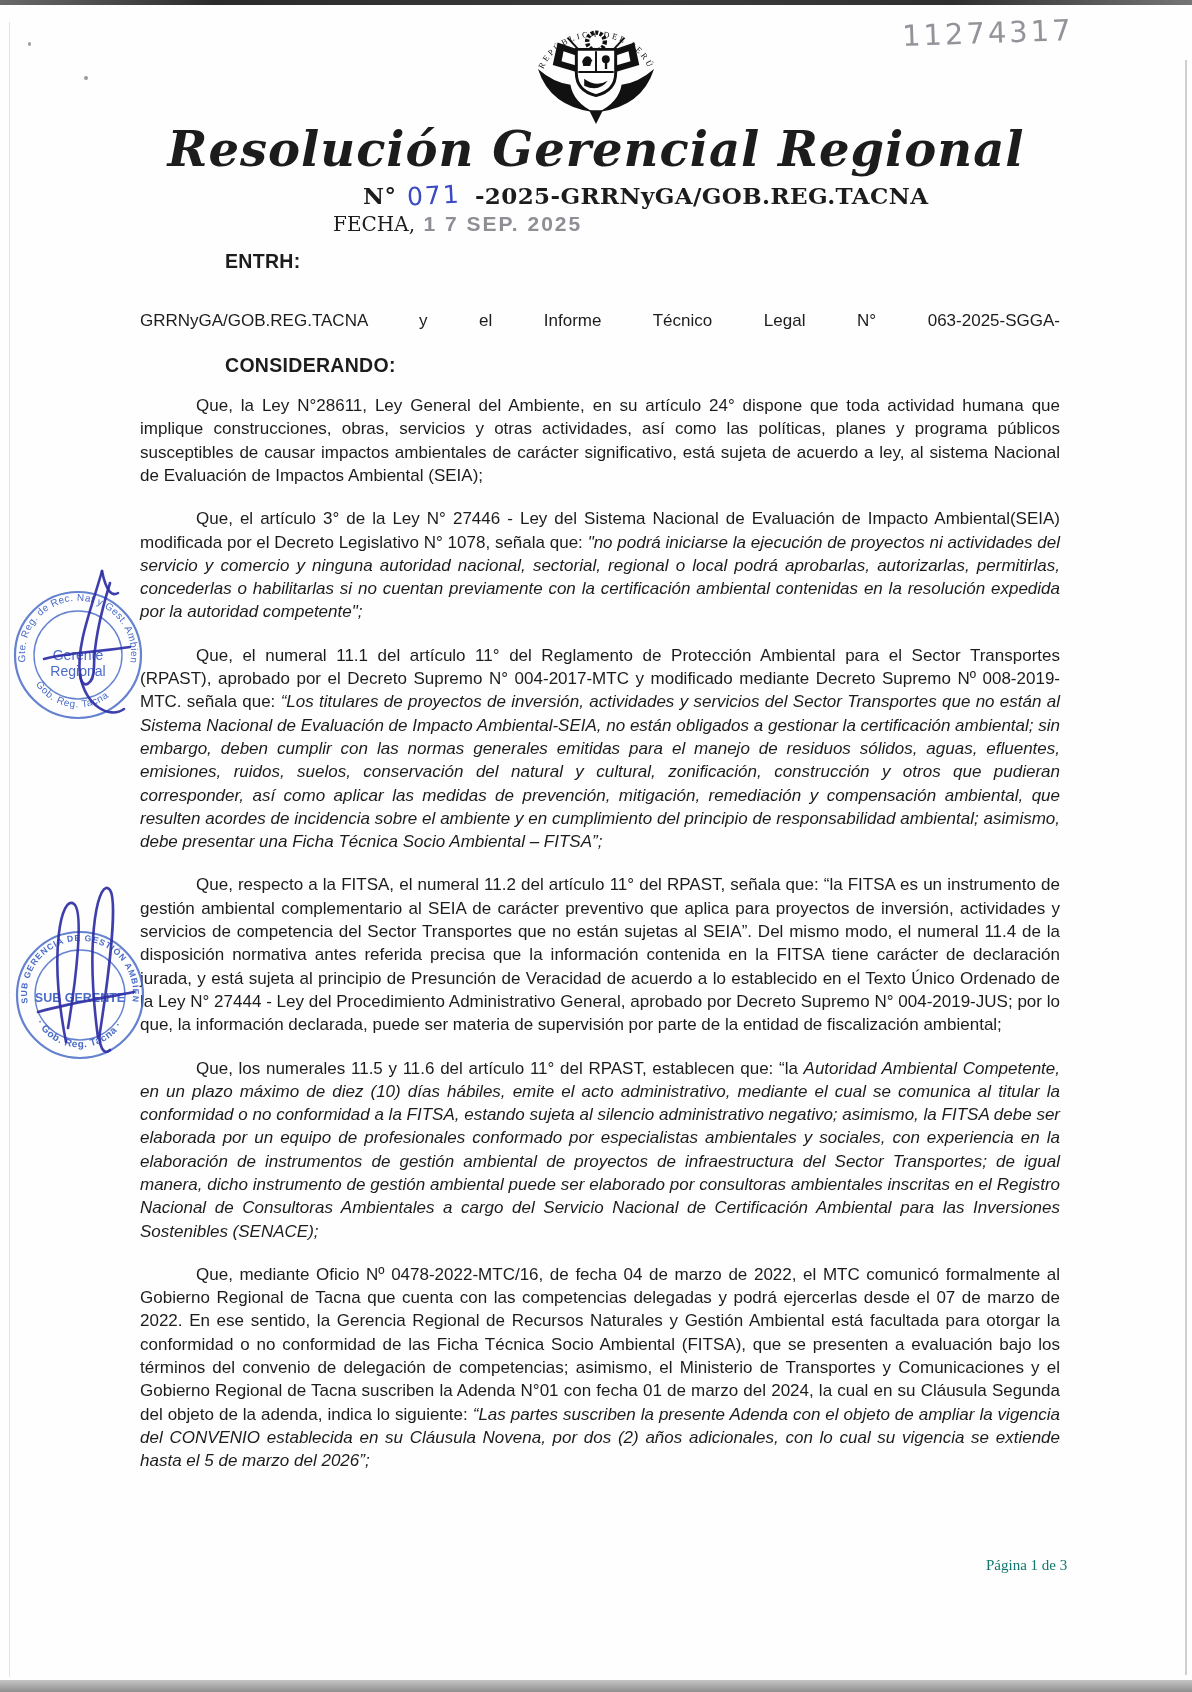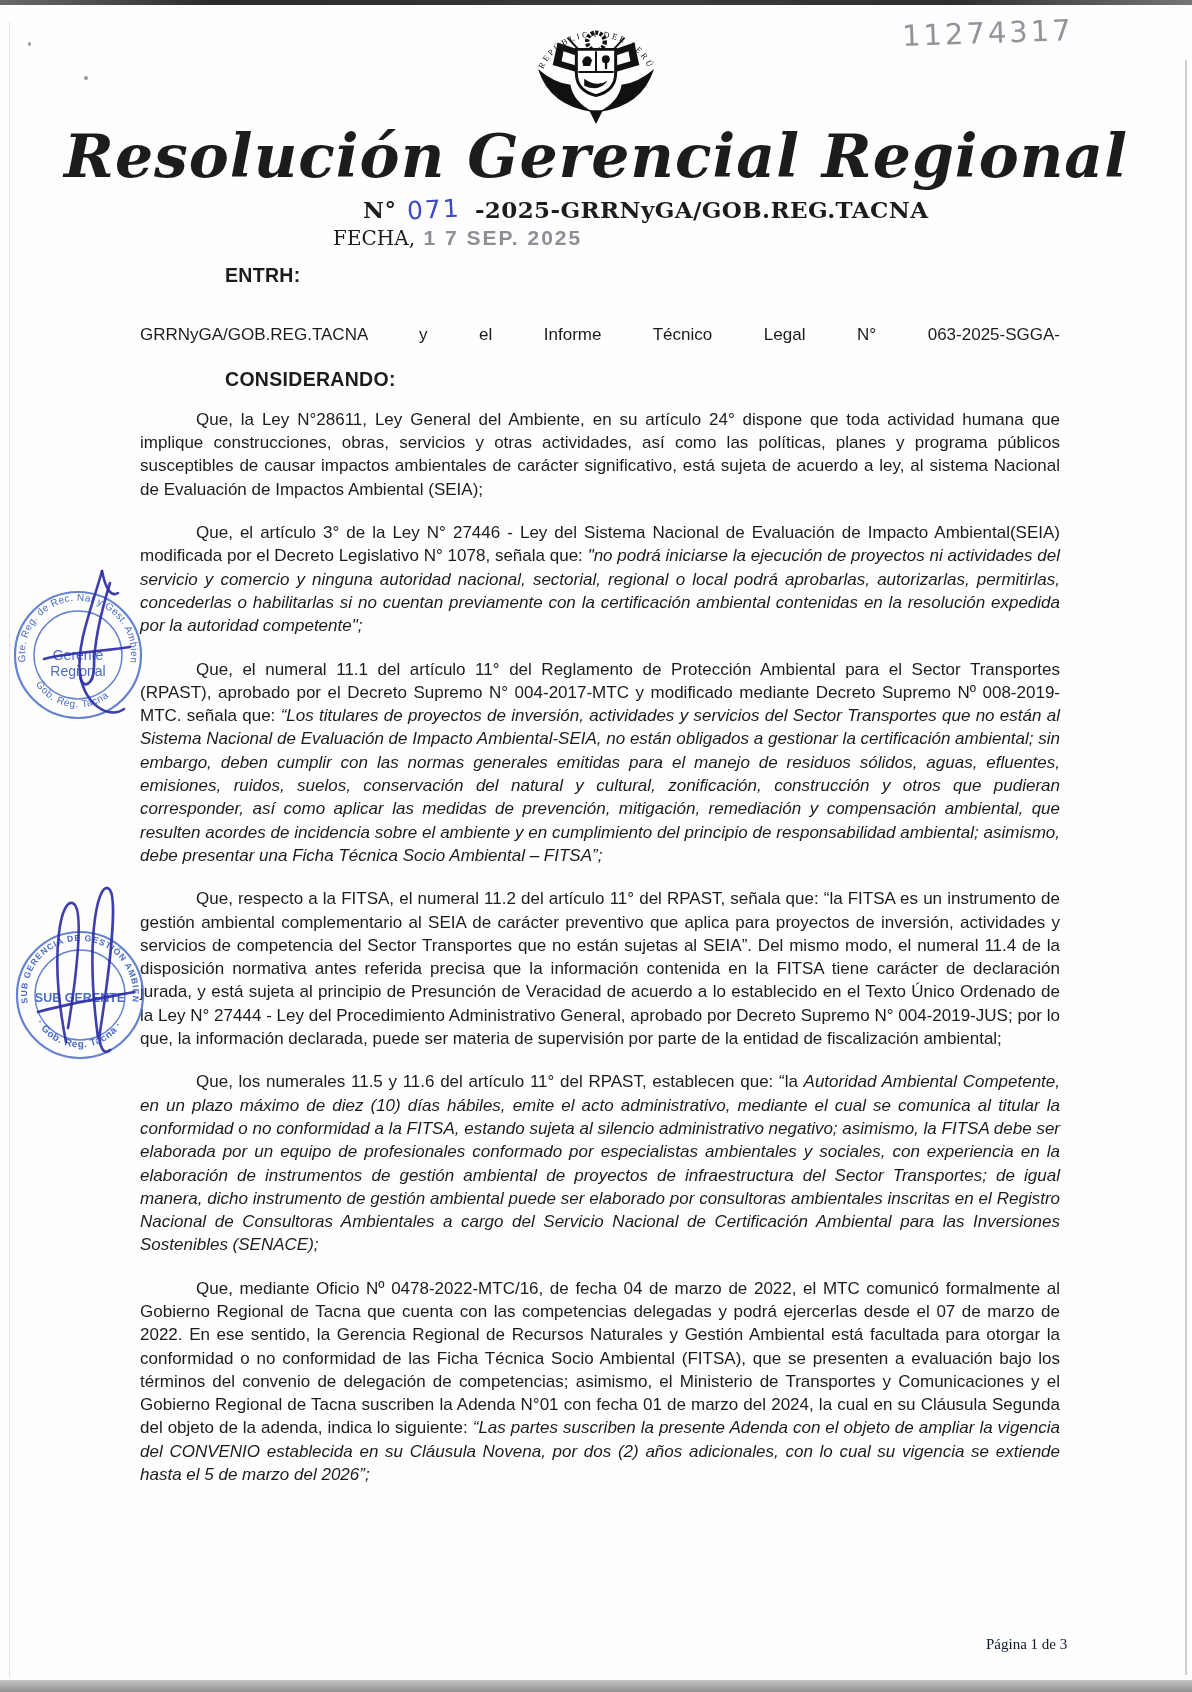--- a/index.html
+++ b/index.html
@@ -20,21 +20,21 @@
   .speck.s1{left:28px;top:42px;width:3px;height:4px;}
   .speck.s2{left:84px;top:76px;width:4px;height:4px;}
 
   .handwritten{position:absolute;top:16px;left:902px;transform:rotate(-2deg);
     color:var(--pencil_gray);font-size:29px;letter-spacing:3px;
     font-family:"DejaVu Sans",sans-serif;}
 
   .emblem{display:block;margin:12px auto 0;}
 
   .res-title{font-family:"DejaVu Serif",serif;font-style:italic;font-weight:bold;
-    font-size:60px;line-height:1.15;text-align:center;margin:-8px 8px 0;letter-spacing:1px;}
+    font-size:48px;line-height:1.15;text-align:center;margin:-8px 8px 0;letter-spacing:1px;}
 
   .res-number{font-family:"DejaVu Serif",serif;font-weight:bold;font-size:23px;
     margin:4px 0 0 363px;letter-spacing:.4px;}
   .res-number .hand-num{color:var(--ink_blue);font-family:"DejaVu Sans",sans-serif;
     font-weight:normal;font-size:25px;display:inline-block;transform:rotate(-3deg);
     letter-spacing:2px;padding:0 6px 0 2px;}
   .fecha-line{margin:2px 0 0 333px;}
   .fecha-label{font-family:"DejaVu Serif",serif;font-weight:normal;font-size:20px;}
   .fecha-stamp{color:var(--stamp_gray);font-size:21px;letter-spacing:2px;padding-left:4px;font-weight:bold;}
 
@@ -50,22 +50,22 @@
 
   .para{margin:0 0 20px;text-align:justify;text-indent:56px;}
   .it{font-style:italic;}
 
   .stamp{position:absolute;}
   .stamp text{fill:var(--stamp_blue);font-family:"Liberation Sans",sans-serif;}
   .stamp .ring{stroke:var(--stamp_blue);fill:none;opacity:.85;}
   .stamp .sig{stroke:var(--signature_ink);fill:none;stroke-width:2.6;
     stroke-linecap:round;opacity:.92;}
 
-  .page-number{position:absolute;top:1636px;left:986px;font-family:"Liberation Serif",serif;
-    font-size:15px;color:#0f172a;}
+  .page-number{position:absolute;top:1557px;left:986px;font-family:"Liberation Serif",serif;
+    font-size:15px;color:#0f766e;}
 </style>
 </head>
 <body>
 
 <div class="page">
 
   <div class="edge-top"></div>
   <div class="edge-bottom"></div>
   <div class="edge-right"></div>
   <div class="edge-left"></div>

